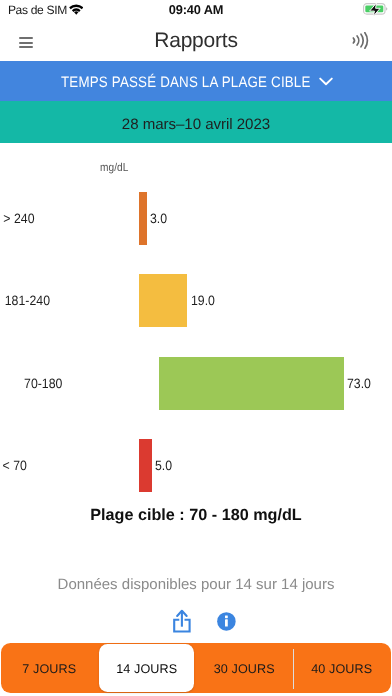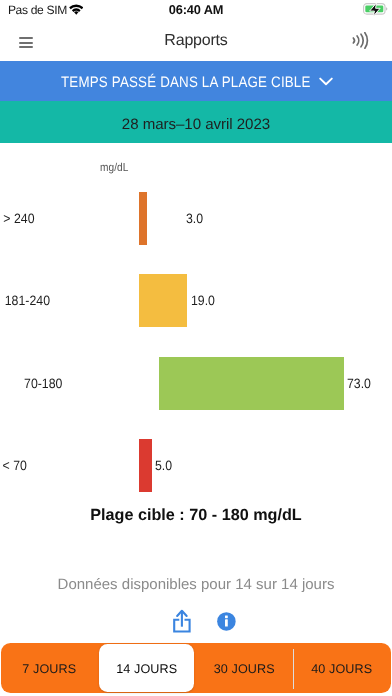--- a/index.html
+++ b/index.html
@@ -17,21 +17,21 @@
   .statusbar{position:absolute;left:0;top:0;width:392px;height:22px;}
   .sb-carrier{position:absolute;left:7.9px;top:2.9px;font-size:12.1px;color:#1a1a1a;letter-spacing:-0.35px;
               line-height:14px;}
   .sb-wifi{position:absolute;left:68.8px;top:3.9px;line-height:0;}
   .sb-time{position:absolute;left:0;top:3.1px;width:392px;text-align:center;font-size:12.8px;font-weight:bold;
            color:#111;letter-spacing:-0.15px;line-height:14px;}
   .sb-batt{position:absolute;left:363px;top:3.2px;line-height:0;}
 
   
   .navbar{position:absolute;left:0;top:22px;width:392px;height:39px;background:#fff;}
-  .nav-title{position:absolute;left:0;top:8.3px;width:392px;text-align:center;font-size:16px;color:#2f2f2f;
+  .nav-title{position:absolute;left:0;top:8.3px;width:392px;text-align:center;font-size:21px;color:#2f2f2f;
              letter-spacing:-0.2px;line-height:21px;}
   .hamburger{position:absolute;left:19px;top:15px;width:14px;}
   .hamburger i{display:block;height:2px;background:#6f6f6f;border-radius:1px;margin-bottom:2.6px;}
   .nfc{position:absolute;left:352px;top:9.6px;line-height:0;}
 
   
   .banner{position:absolute;left:0;top:61px;width:392px;height:40px;background:#4285DE;}
   .banner-label{position:absolute;left:61px;top:12.3px;font-size:15.2px;color:#fff;letter-spacing:0.22px;
                 white-space:nowrap;transform:scaleX(0.878);transform-origin:left top;line-height:19px;}
   .banner-caret{position:absolute;left:319px;top:16.3px;line-height:0;}
@@ -75,21 +75,21 @@
   <div class="statusbar">
     <div class="sb-carrier">Pas de SIM</div>
     <div class="sb-wifi">
       <svg width="14.5" height="11" viewBox="0 0 29 22" aria-hidden="true">
 
         <path d="M14.5 21.6 10.0 16.1a7.1 7.1 0 0 1 9.0 0Z" fill="#000"></path>
         <path d="M14.5 8.7a12.3 12.3 0 0 0-8.7 3.6l3.05 3.65A7.8 7.8 0 0 1 14.5 13.6a7.8 7.8 0 0 1 5.65 2.35l3.05-3.65A12.3 12.3 0 0 0 14.5 8.7Z" fill="#000"></path>
         <path d="M14.5 0.9A20.6 20.6 0 0 0 0.3 6.6l3.05 3.65A16.1 16.1 0 0 1 14.5 5.8a16.1 16.1 0 0 1 11.15 4.45L28.7 6.6A20.6 20.6 0 0 0 14.5 0.9Z" fill="#000"></path>
       </svg>
     </div>
-    <div class="sb-time">06:40 AM</div>
+    <div class="sb-time">09:40 AM</div>
     <div class="sb-batt">
       <svg width="25" height="13" viewBox="0 0 100 52" aria-hidden="true">
         <rect x="2.4" y="2.4" width="85.6" height="42.0" rx="12.8" ry="12.8" fill="none" stroke="#cacaca" stroke-width="4.6"></rect>
         <path d="M91.8 16.6c3.8 1.1 5.8 3.6 5.8 6.8s-2.0 5.7-5.8 6.8Z" fill="#c4c4c4"></path>
         <rect x="9.2" y="9.6" width="72.0" height="27.6" rx="5.2" ry="5.2" fill="#4ACE65"></rect>
         <path d="M53.5 0.5 26.5 32.2h19.0l-3.2 19.5 26.2-30.5H50.4Z" fill="#111" stroke="#ffffff" stroke-width="3.8" stroke-linejoin="round"></path>
       </svg>
     </div>
   </div>
 
@@ -124,21 +124,21 @@
   </div>
 
   <div class="chart">
     <div class="unit">mg/dL</div>
     <div id="bars">
         <div class="row" style="top: 48.5px;">
           <div class="cat">
             <span>&gt; 240</span>
           </div>
           <div class="bar" style="width: 7.593px; background: rgb(222, 116, 43);"></div>
-          <div class="val" style="left: 150.193px; margin-left: 36px;">
+          <div class="val" style="left: 150.193px;">
             <span>3.0</span>
           </div>
         </div>
         <div class="row" style="top: 130.5px;">
           <div class="cat">
             <span>181-240</span>
           </div>
           <div class="bar" style="width: 48.089px; background: rgb(244, 189, 64);"></div>
           <div class="val" style="left: 190.689px;">
             <span>19.0</span>

